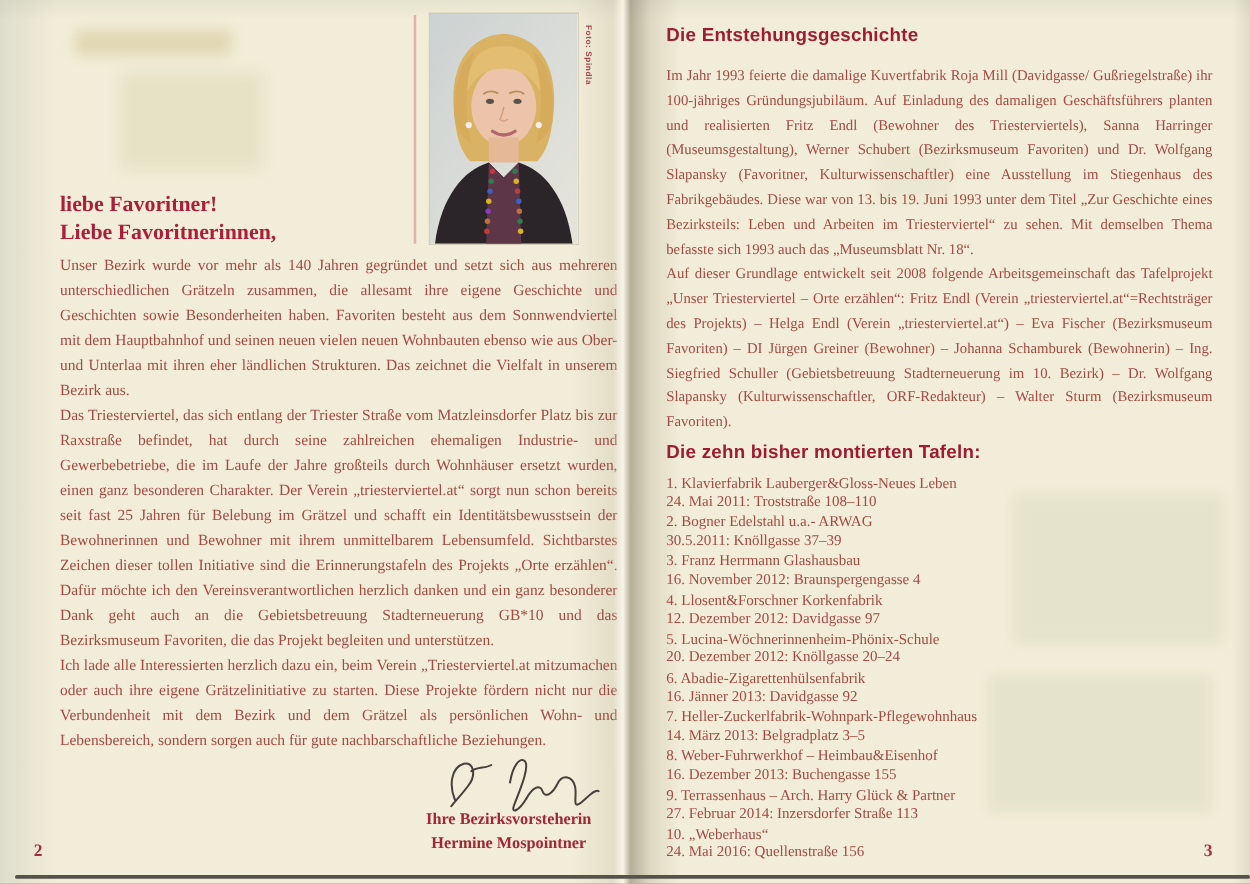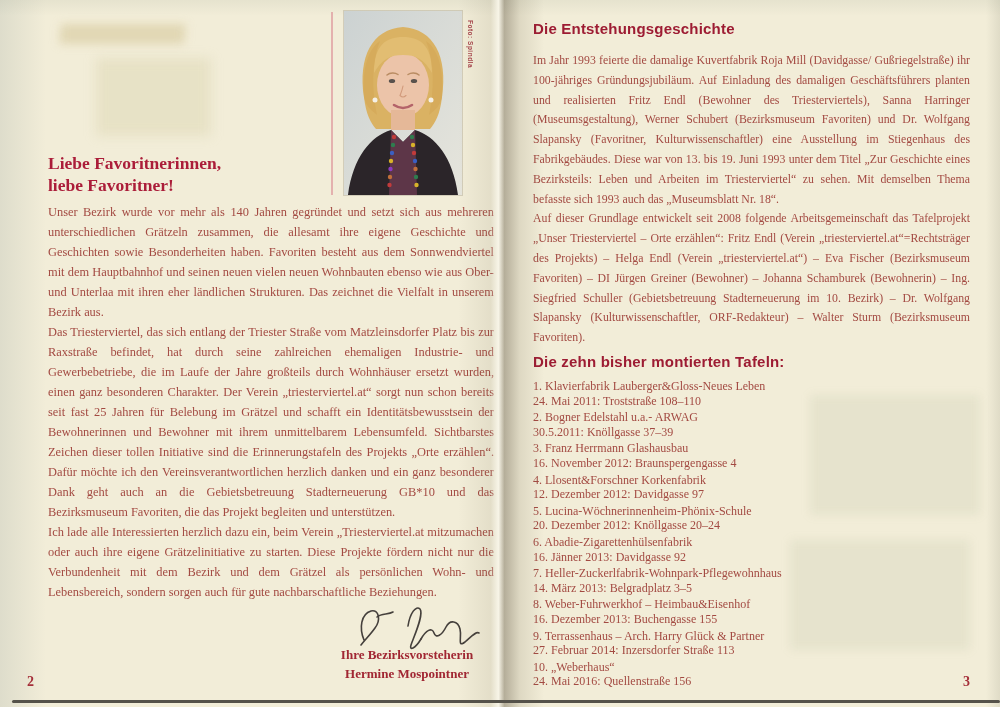--- a/index.html
+++ b/index.html
@@ -125,22 +125,22 @@
           <circle cx="71" cy="150" r="2.2" fill="#3b5fc2"></circle>
         <circle cx="71.5" cy="158" r="2.2" fill="#c2703b"></circle>
           <circle cx="72" cy="166" r="2.2" fill="#2f7d4f"></circle>
         <circle cx="72.5" cy="174" r="2.2" fill="#d8b32a"></circle>
       </g>
     </svg>
   </div>
   <div class="photo-credit">Foto: Spindla</div>
 
   <div class="l-heading">
+    <div>liebe Favoritner!</div>
     <div>Liebe Favoritnerinnen,</div>
-    <div>liebe Favoritner!</div>
   </div>
 
   <div class="l-body">
     <p>Unser Bezirk wurde vor mehr als 140 Jahren gegründet und setzt sich aus mehreren unterschiedlichen Grätzeln zusammen, die allesamt ihre eigene Geschichte und Geschichten sowie Besonderheiten haben. Favoriten besteht aus dem Sonnwendviertel mit dem Hauptbahnhof und seinen neuen vielen neuen Wohnbauten ebenso wie aus Ober- und Unterlaa mit ihren eher ländlichen Strukturen. Das zeichnet die Vielfalt in unserem Bezirk aus.</p>
     <p>Das Triesterviertel, das sich entlang der Triester Straße vom Matzleinsdorfer Platz bis zur Raxstraße befindet, hat durch seine zahlreichen ehemaligen Industrie- und Gewerbebetriebe, die im Laufe der Jahre großteils durch Wohnhäuser ersetzt wurden, einen ganz besonderen Charakter. Der Verein „triesterviertel.at“ sorgt nun schon bereits seit fast 25 Jahren für Belebung im Grätzel und schafft ein Identitätsbewusstsein der Bewohnerinnen und Bewohner mit ihrem unmittelbarem Lebensumfeld. Sichtbarstes Zeichen dieser tollen Initiative sind die Erinnerungstafeln des Projekts „Orte erzählen“. Dafür möchte ich den Vereinsverantwortlichen herzlich danken und ein ganz besonderer Dank geht auch an die Gebietsbetreuung Stadterneuerung GB*10 und das Bezirksmuseum Favoriten, die das Projekt begleiten und unterstützen.</p>
     <p>Ich lade alle Interessierten herzlich dazu ein, beim Verein „Triesterviertel.at mitzumachen oder auch ihre eigene Grätzelinitiative zu starten. Diese Projekte fördern nicht nur die Verbundenheit mit dem Bezirk und dem Grätzel als persönlichen Wohn- und Lebensbereich, sondern sorgen auch für gute nachbarschaftliche Beziehungen.</p>
   </div>
 
   <div class="signature">
     <svg viewBox="0 0 134 58" xmlns="http://www.w3.org/2000/svg">

